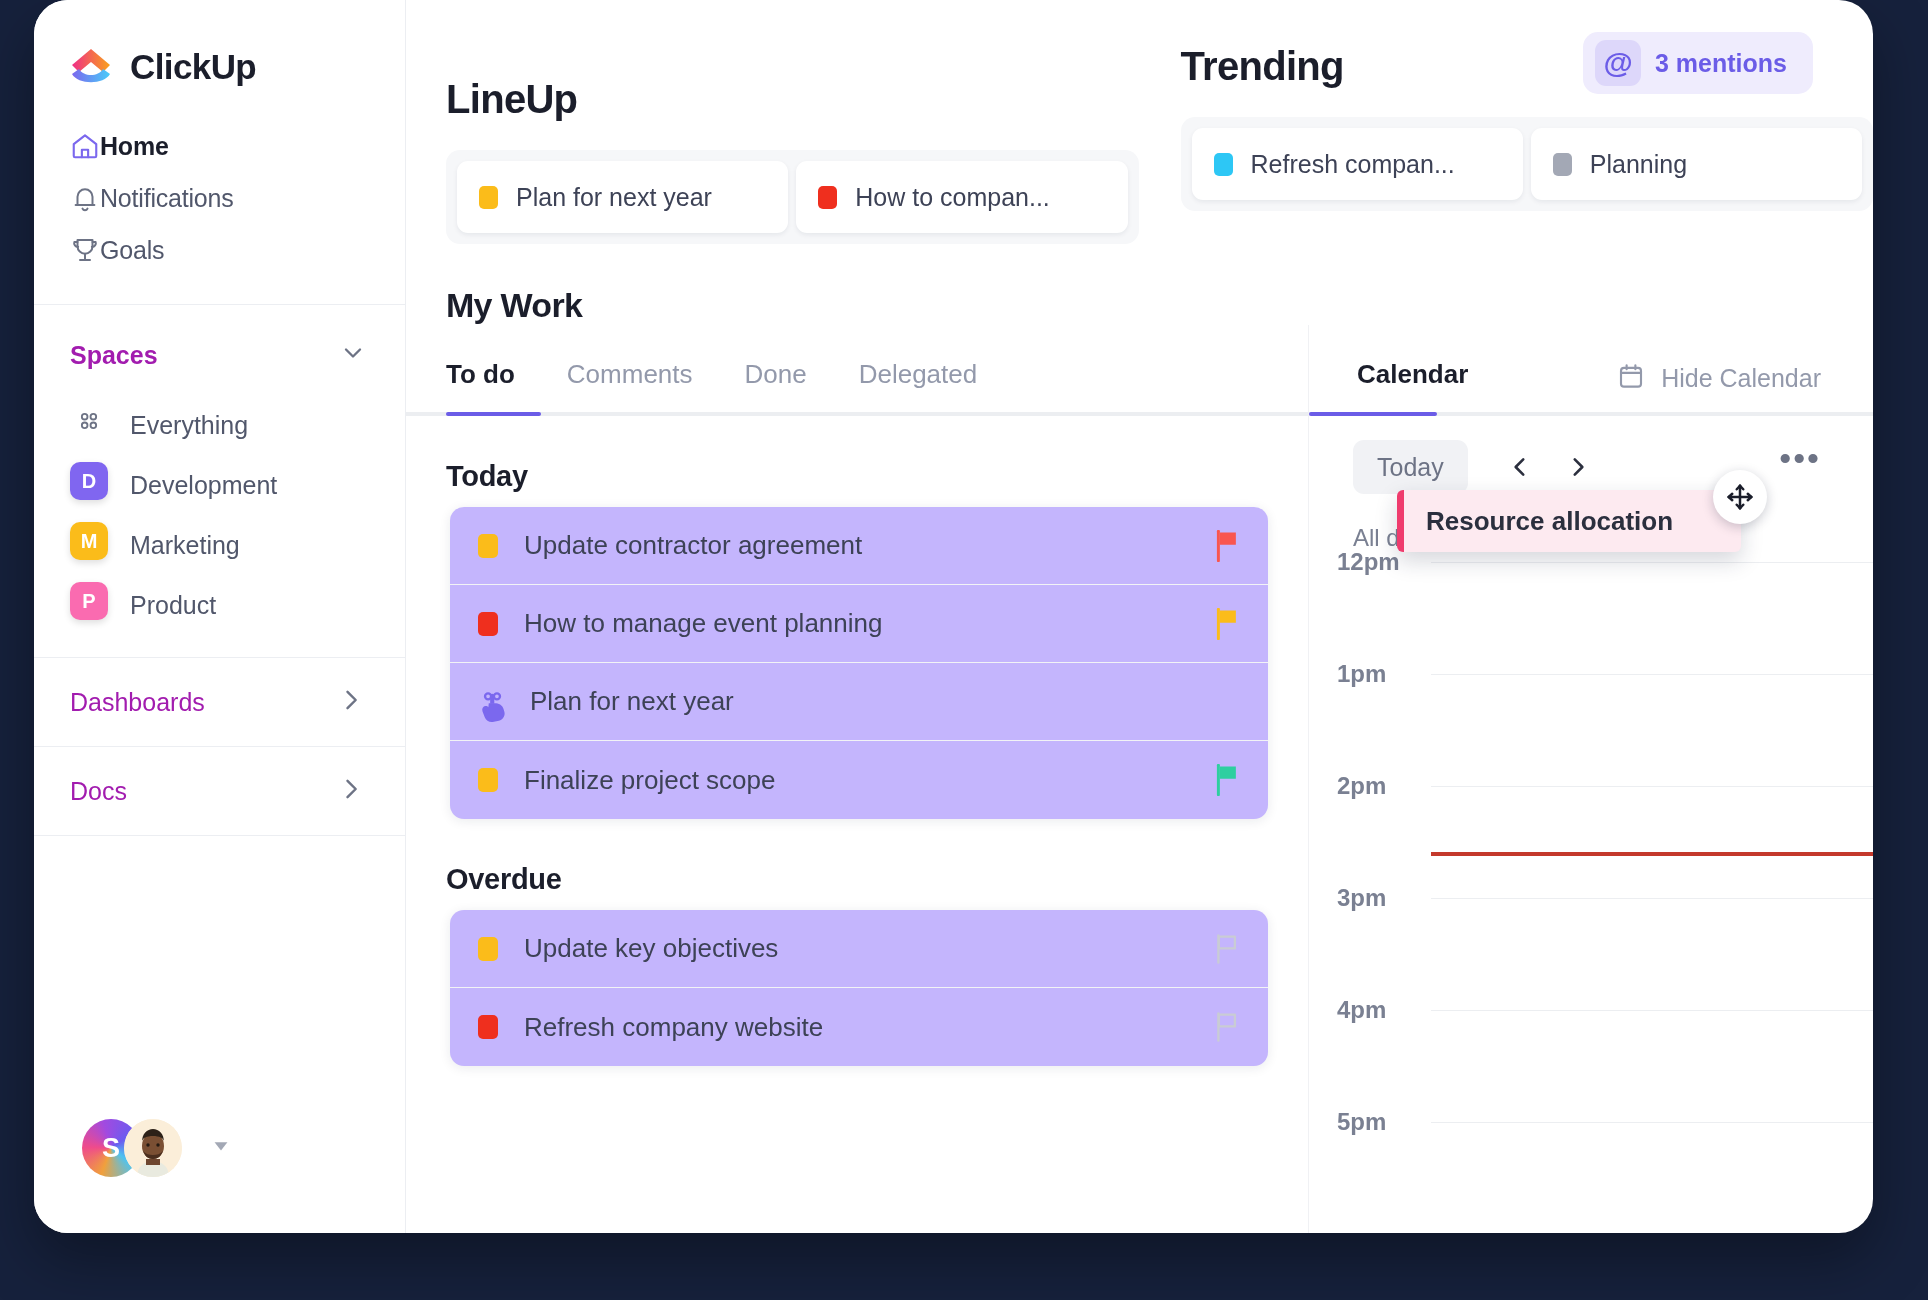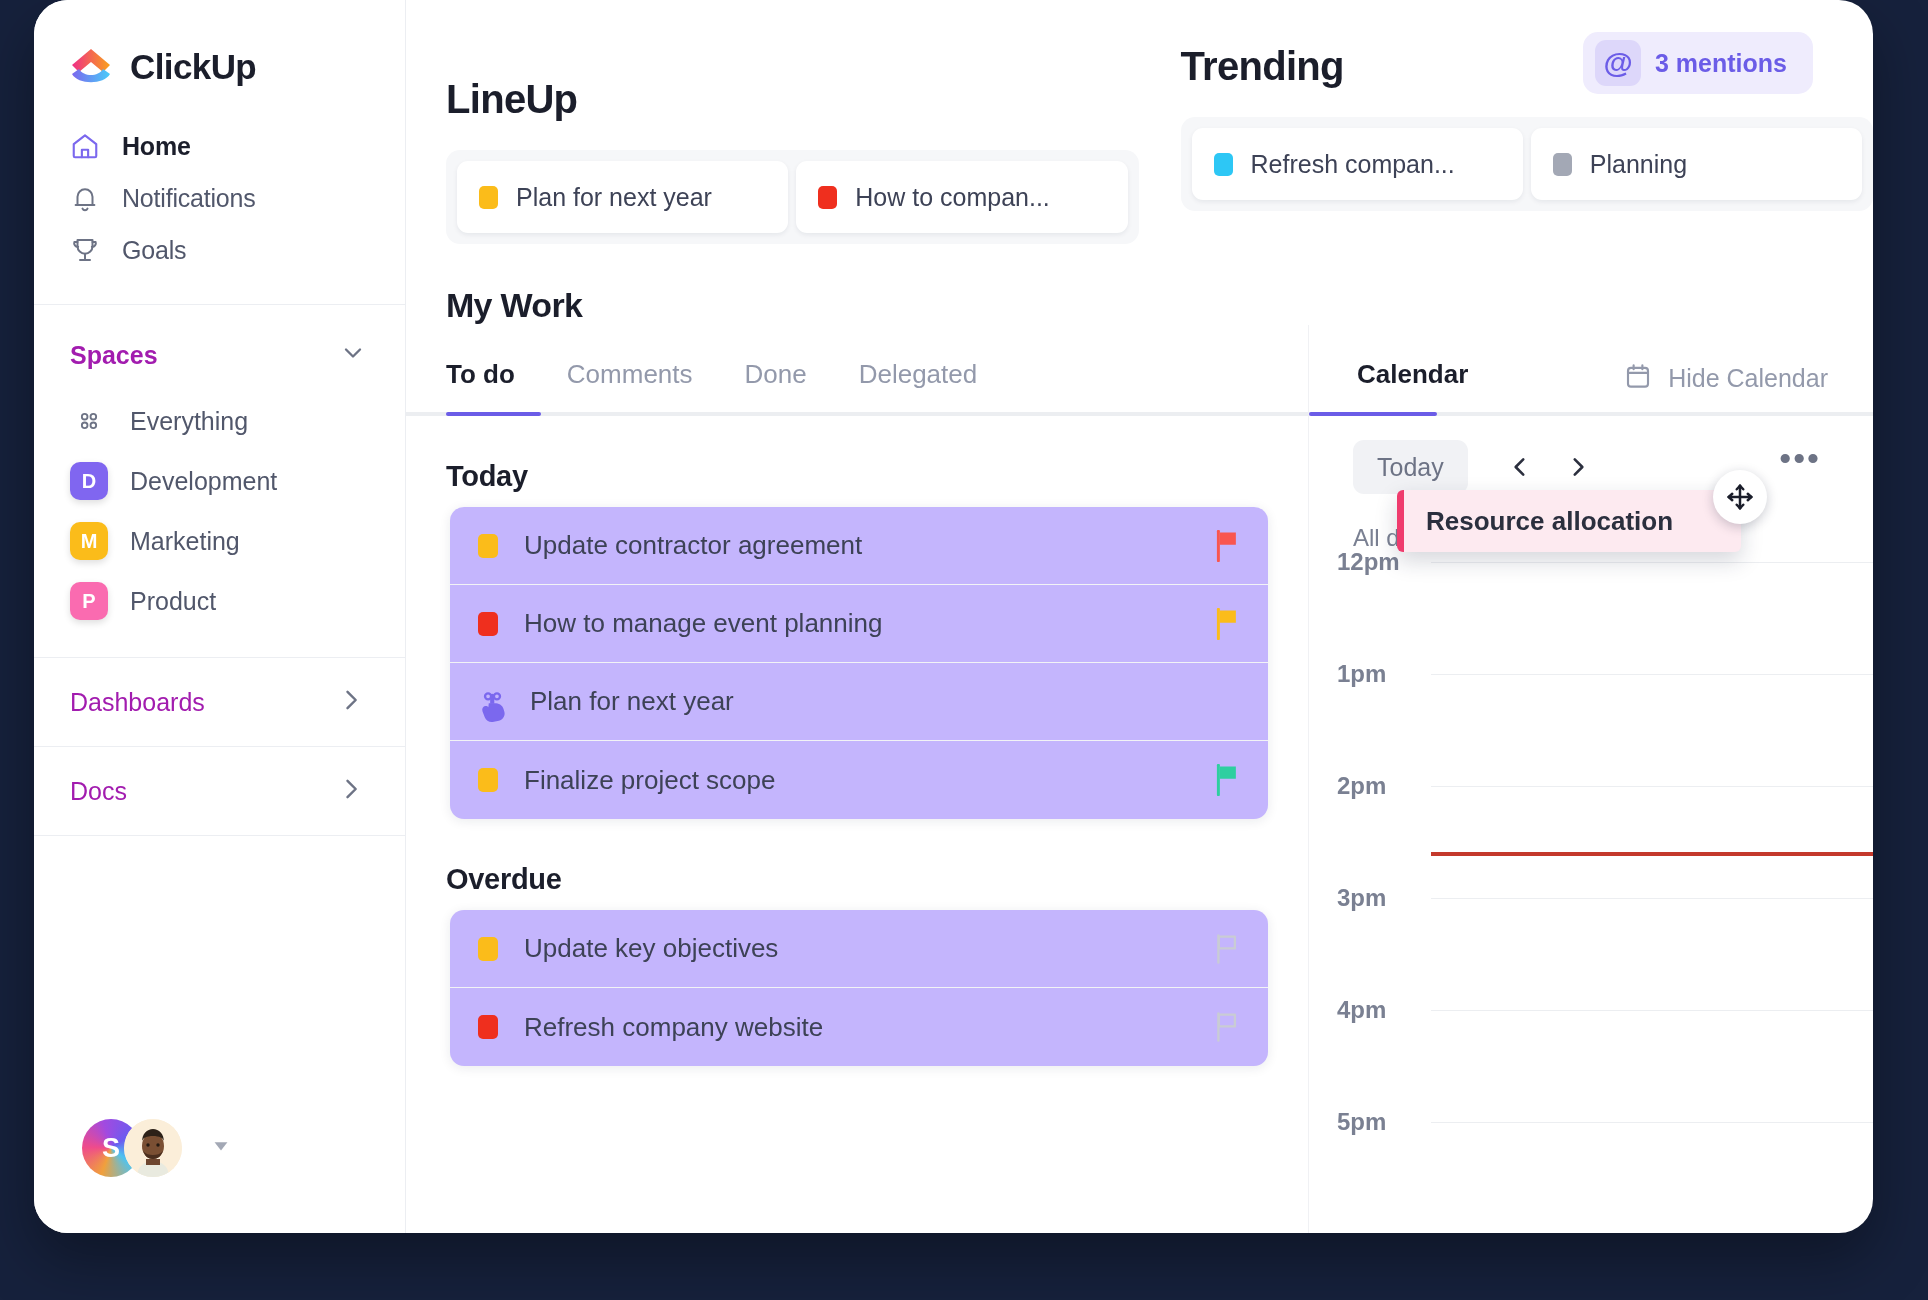--- a/index.html
+++ b/index.html
@@ -28,35 +28,35 @@
     border-right: 1px solid #eceef2;
     display: flex; flex-direction: column;
     position: relative;
   }
   .brand { display: flex; align-items: center; gap: 16px; padding: 44px 0 30px 34px; }
   .brand-logo { width: 46px; height: 46px; position: relative; }
   .brand-name { font-size: 35px; font-weight: bold; color: #1b1e2b; letter-spacing: -0.6px; }
 
   .nav-top { padding: 0 0 28px 0; border-bottom: 1px solid #eceef2; }
   .nav-item {
-    display: flex; align-items: center; gap: 22px;
+    display: flex; align-items: center; 
     padding: 11px 0 11px 36px; cursor: pointer;
   }
   .nav-item .ico { width: 30px; height: 30px; flex: 0 0 30px; display:flex; align-items:center; justify-content:center;}
   .nav-label { font-size: 25px; color: #51576b; letter-spacing: -0.2px; }
   .nav-item.active .nav-label { color: #1b1e2b; font-weight: bold; }
 
   .spaces-header {
     display: flex; align-items: center; justify-content: space-between;
     padding: 34px 38px 20px 36px; cursor: pointer;
   }
   .spaces-title { font-size: 25px; font-weight: bold; color: #a21caf; }
 
   .space-row {
-    display: flex; align-items: center; gap: 22px;
+    display: flex; align-items: flex-end; gap: 22px;
     padding: 11px 0 11px 36px; cursor: pointer;
   }
   .space-badge {
     width: 38px; height: 38px; flex: 0 0 38px;
     border-radius: 10px;
     color: #fff; font-size: 20px; font-weight: bold;
     display: flex; align-items: center; justify-content: center;
     box-shadow: 0 3px 7px rgba(0,0,0,0.13);
   }
   .space-label { font-size: 25px; color: #51576b; }
@@ -143,21 +143,21 @@
     border-bottom: 1px solid #f2f3f6;
   }
   .task-row:last-child { border-bottom: none; }
   .task-dot { width: 20px; height: 24px; border-radius: 5px; flex: 0 0 20px; margin-right: 26px; }
   .task-name { font-size: 26px; color: #3d4256; flex: 1; }
   .flag { width: 30px; height: 32px; flex: 0 0 30px; }
 
   
   .cal-head { display: flex; align-items: flex-start; padding: 34px 13px 0 48px; }
   .cal-title { font-size: 26px; font-weight: bold; color: #1b1e2b; padding-bottom: 22px; }
-  .hide-cal { position: absolute; right: 45px; top: 36px; display: flex; align-items: center; gap: 15px; cursor: pointer; }
+  .hide-cal { position: absolute; right: 52px; top: 36px; display: flex; align-items: center; gap: 15px; cursor: pointer; }
   .hide-cal-text { font-size: 25px; color: #9399ab; }
   .cal-rule { height: 4px; background: #eceef1; position: relative; }
   .cal-rule .ind { position: absolute; left: 0; top: 0; width: 128px; height: 4px; background: #6b5ce7; border-radius: 2px; }
 
   .cal-toolbar { display: flex; align-items: center; padding: 24px 0 0 44px; position: relative; }
   .today-btn {
     background: #f1f2f5; border-radius: 11px; height: 54px;
     padding: 0 24px; display: flex; align-items: center;
     font-size: 25px; color: #6d7385; cursor: pointer;
   }

